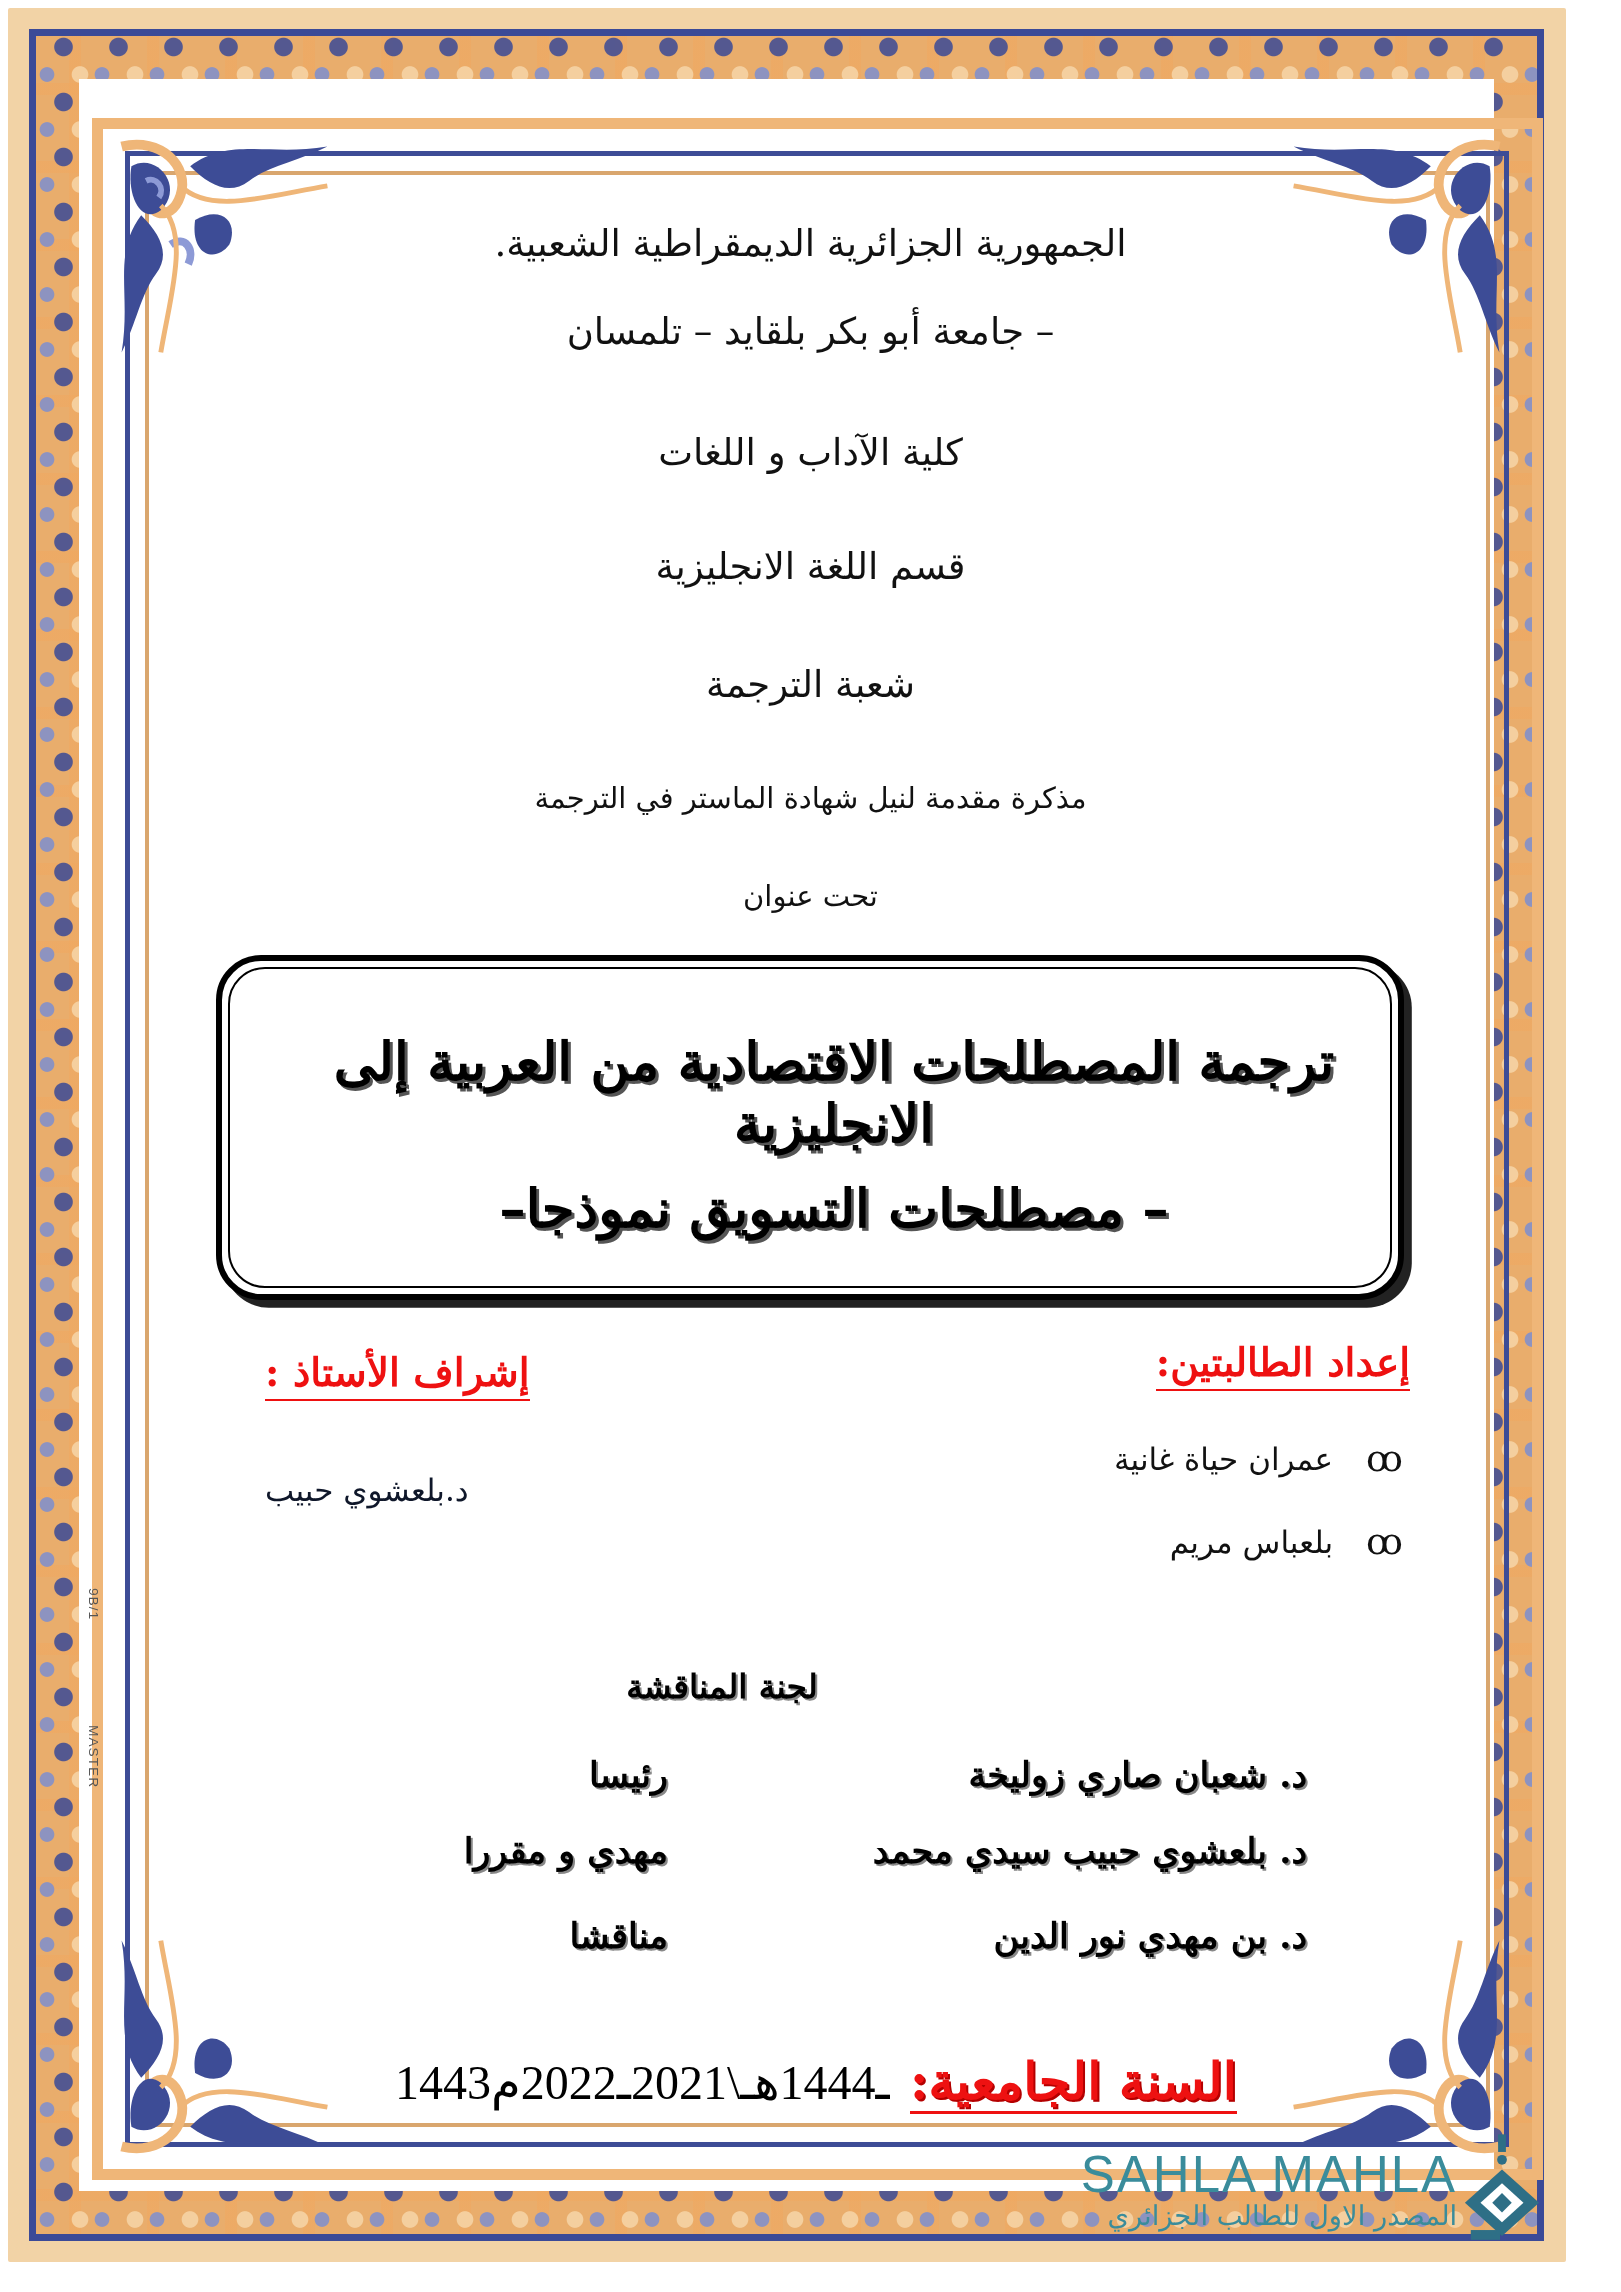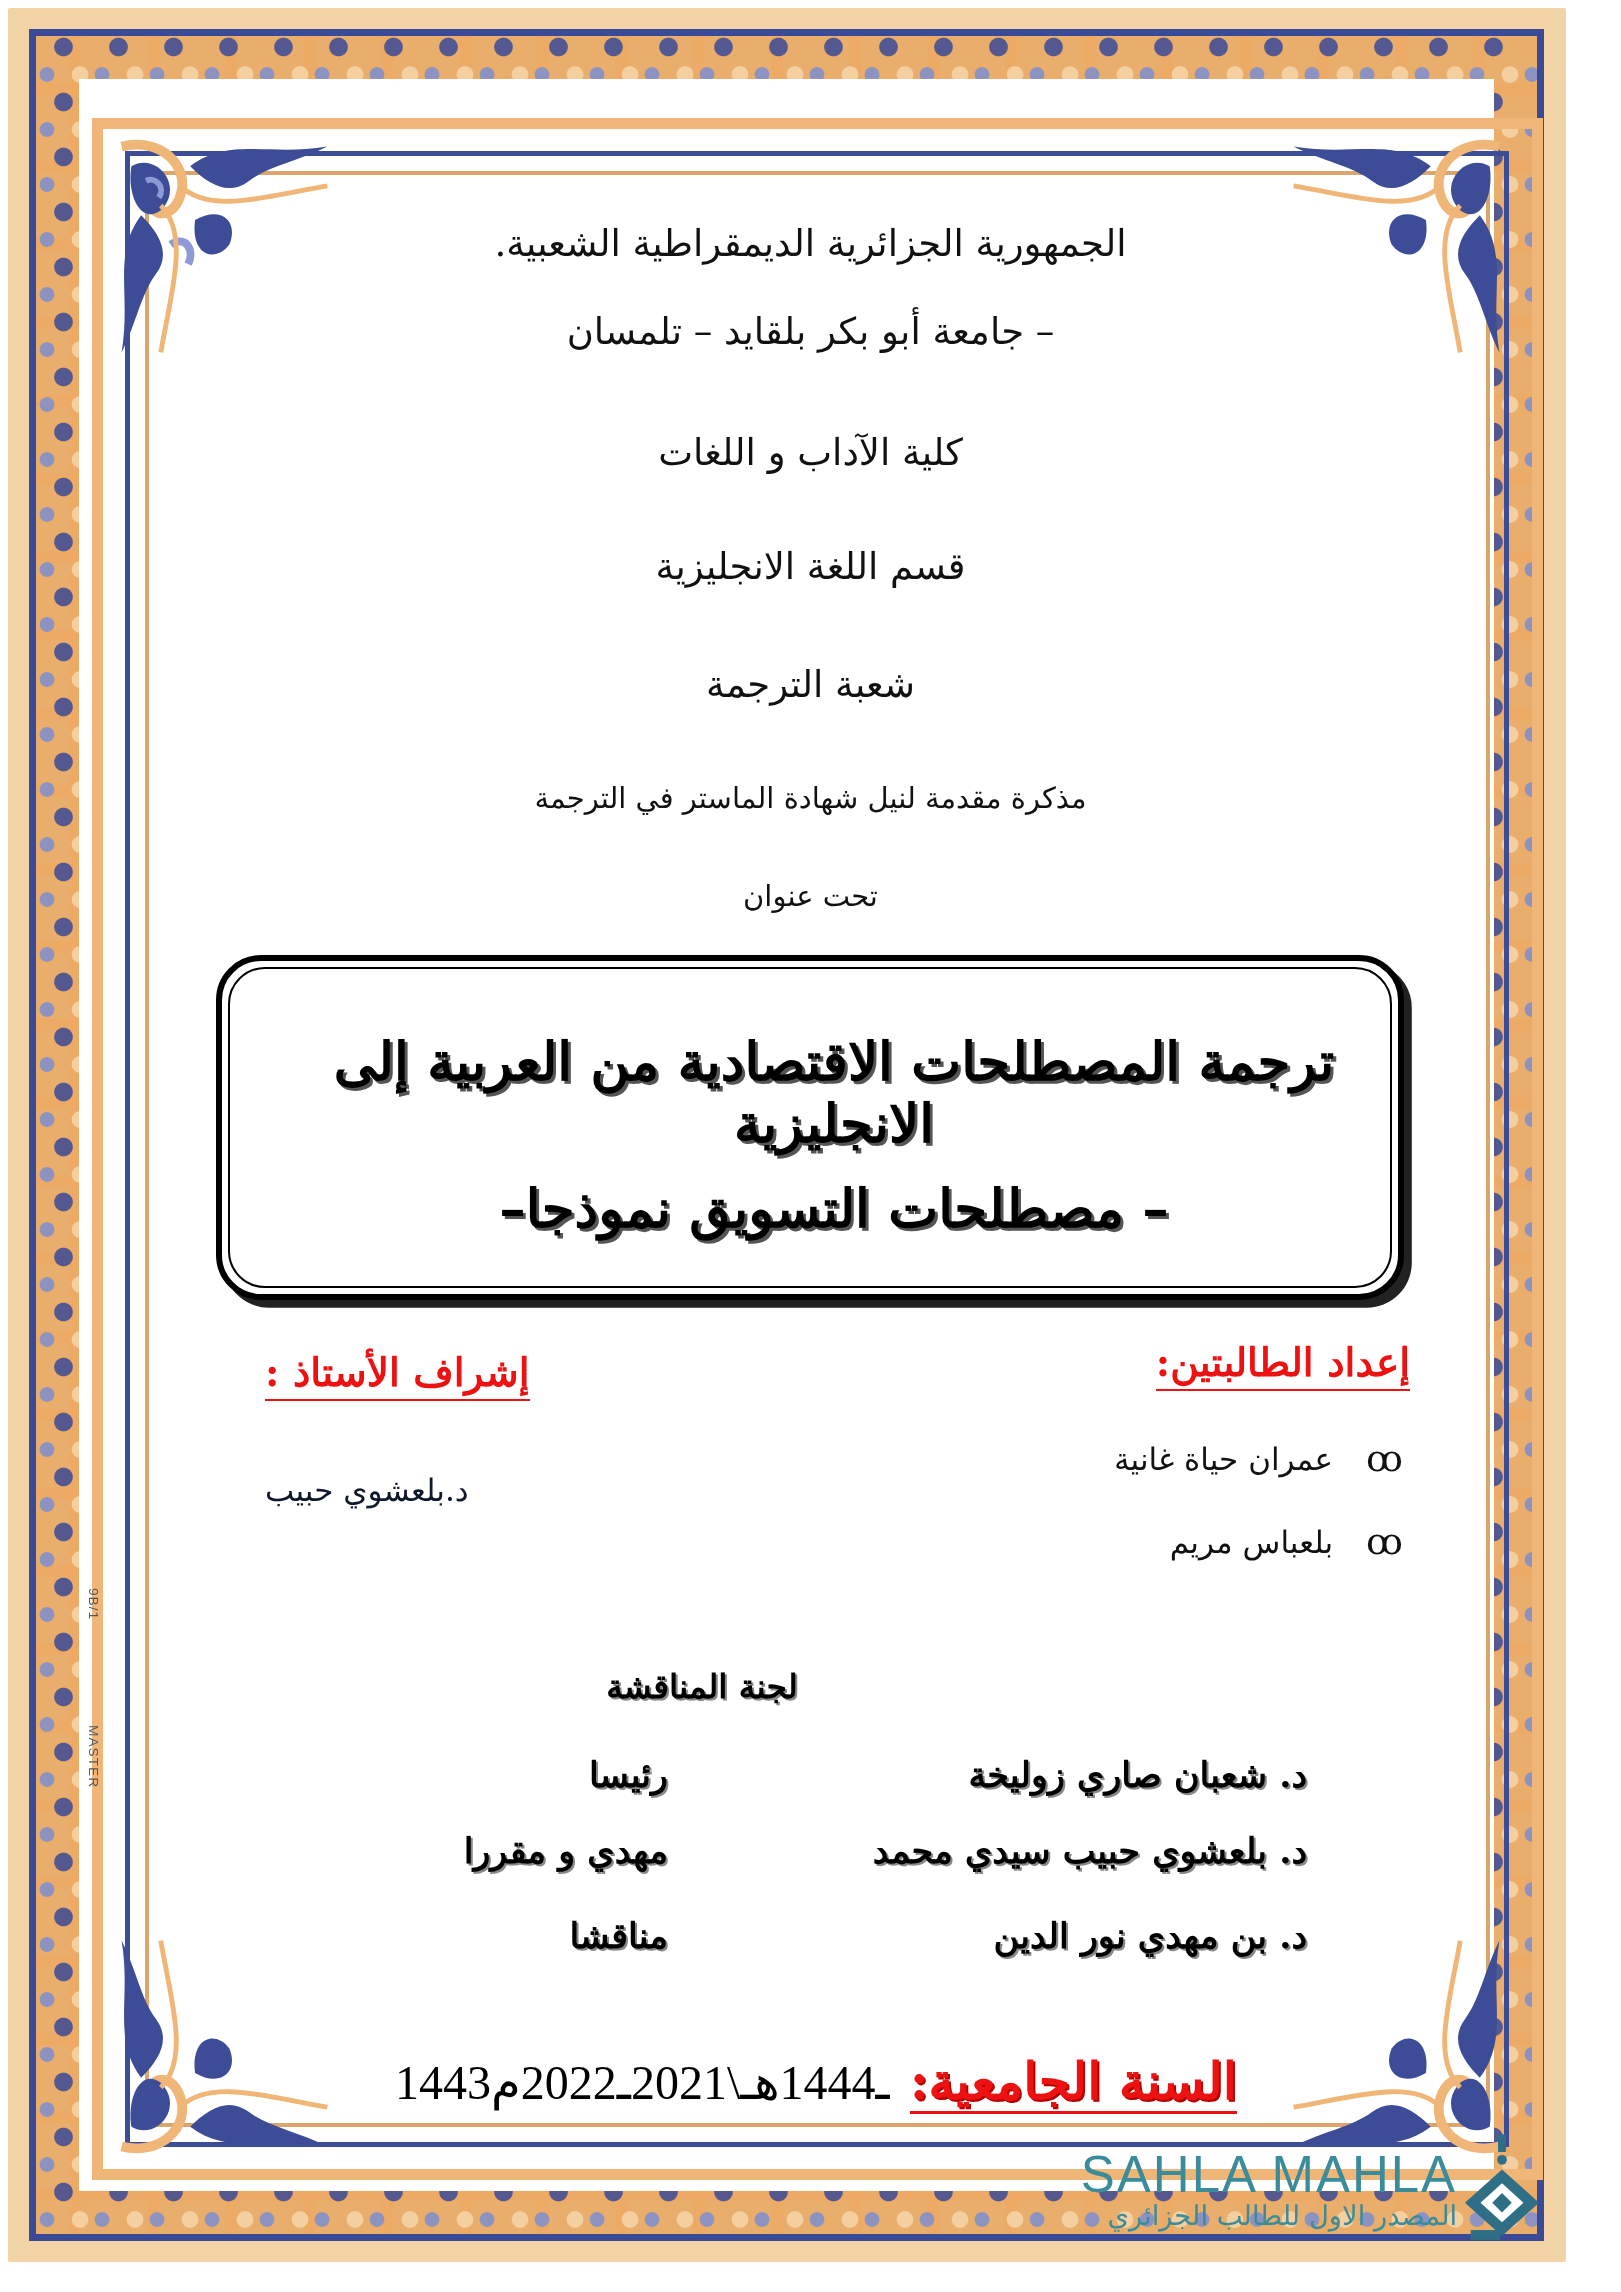--- a/index.html
+++ b/index.html
@@ -87,21 +87,21 @@
   .head-students { right:211px; top:1335px; }
   .head-super    { left:265px; top:1345px; }
 
   .student { position:absolute; right:218px; font-size:31px; white-space:nowrap; color:#111; display:flex; align-items:center; gap:33px; }
   .student .bullet { font-size:37px; font-family:"DejaVu Serif", serif; }
   .s1 { top:1433px; }
   .s2 { top:1516px; }
 
   .supervisor-name { position:absolute; left:265px; top:1443px; font-size:31px; white-space:nowrap; color:#0f172a;margin-top:25px; }
 
-  .committee-title { position:absolute; left:0; width:1404px; text-align:center; top:1663px; font-size:33px; font-weight:bold; text-shadow:2px 2px 0 #888; }
+  .committee-title { position:absolute; left:0; width:1404px; text-align:center; top:1663px; font-size:33px; font-weight:bold; text-shadow:2px 2px 0 #888;padding-left:20px; }
   .member-name, .member-role { position:absolute; font-size:35px; font-weight:bold; white-space:nowrap; text-shadow:2px 2px 0 #888; color:#000; }
   .member-name { right:314px; }
   .member-role { right:953px; }
   .m1 { top:1750px; } .m2 { top:1826px; } .m3 { top:1911px; }
 
   .year-row {
     position:absolute; top:2047px; right:384px; white-space:nowrap; display:flex; align-items:baseline;
     direction:rtl;
   }
   .year-label { color:#ee1111; font-size:51px; font-weight:bold; border-bottom:3.9px solid #ee1111; text-shadow:2px 2px 0 #b40000; }

